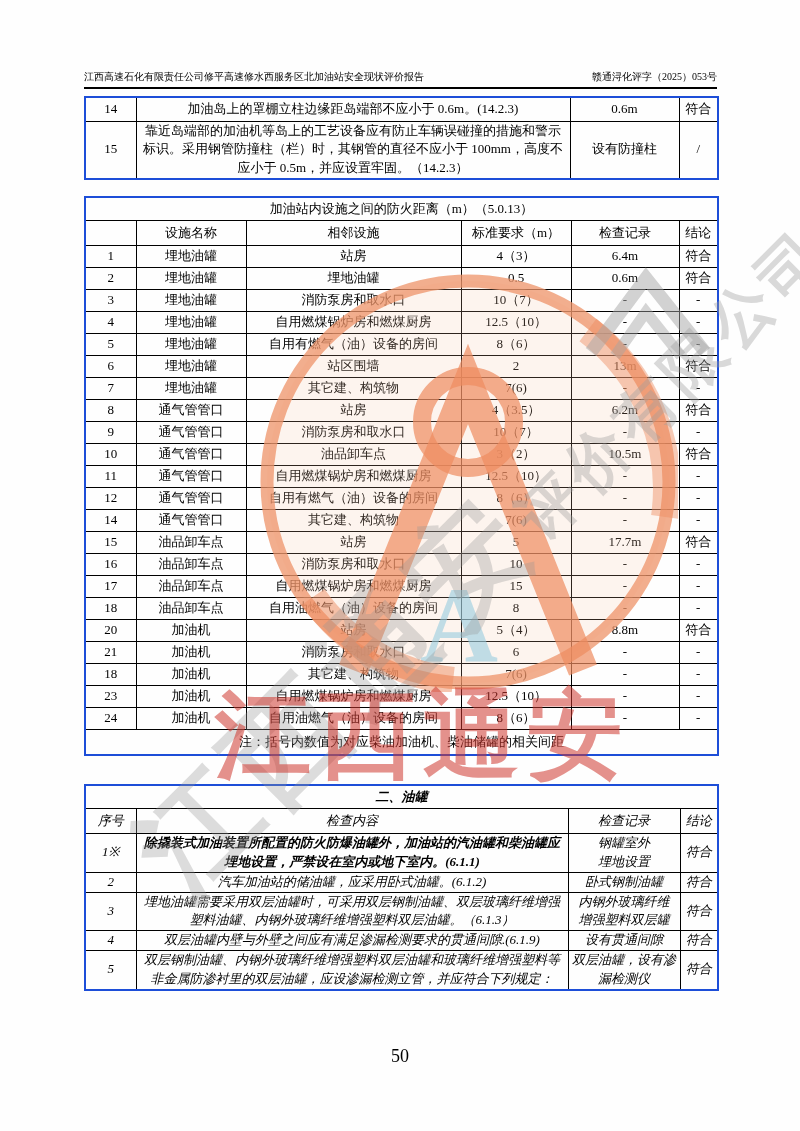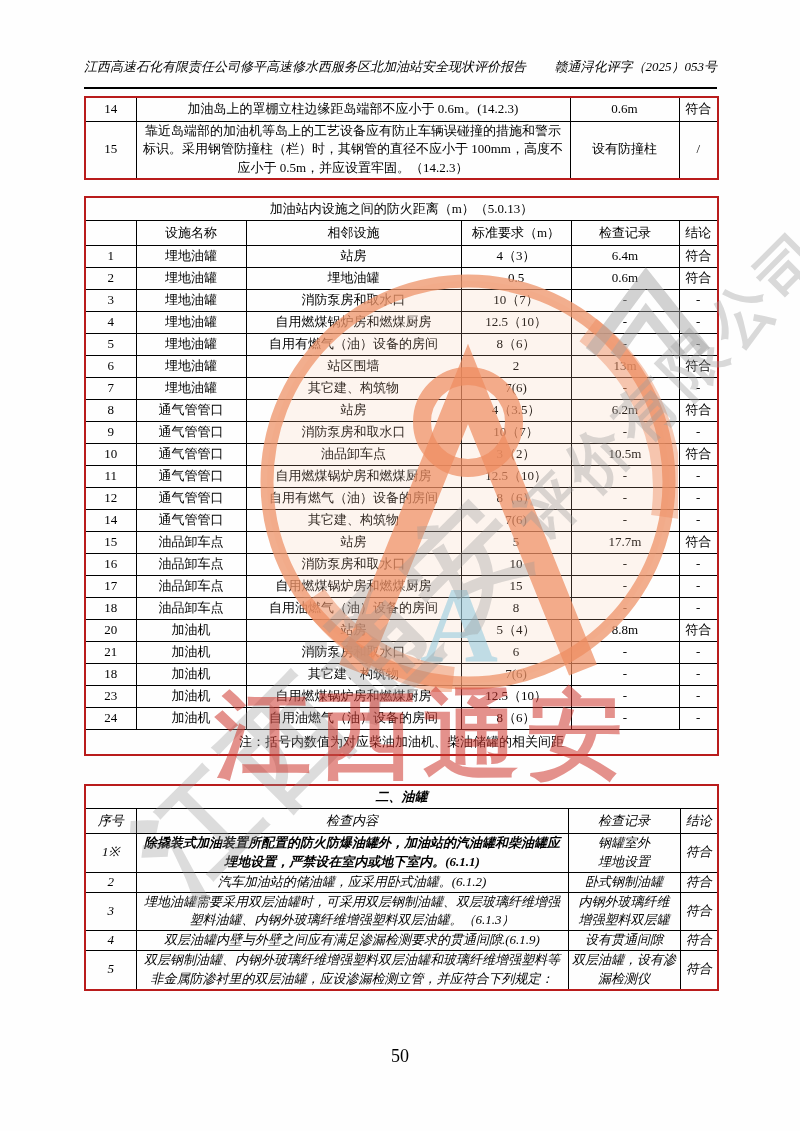--- a/index.html
+++ b/index.html
@@ -2,25 +2,25 @@
 <html><head>
 <meta charset="utf-8">
 <style>
   html,body{margin:0;padding:0;background:#e9e9e9;}
   .page{
     position:relative;width:800px;height:1131px;margin:0 auto;background:#fefefe;
     font-family:"Liberation Serif","DejaVu Serif",serif;color:#000;overflow:hidden;
   }
   
   .hdr{position:absolute;left:84px;top:58px;width:633px;height:26px;
-       display:flex;justify-content:space-between;font-size:13px;font-style:italic;}
+       display:flex;justify-content:space-between;align-items:flex-end;font-size:10px;}
   .hdr-rule{position:absolute;left:84px;top:87px;width:633px;height:2px;background:#000;}
   
   table.tbl{position:absolute;left:84px;border-collapse:collapse;table-layout:fixed;
-            border:2px solid #b91c1c;background:transparent;}
+            border:2px solid #1d4ed8;background:transparent;}
   table.tbl td{border:1px solid #000;font-size:13px;line-height:1.45;padding:0 3px;
                text-align:center;vertical-align:middle;overflow:hidden;}
   .t1{top:96px;width:633px;}
   .t1 tr{height:24px;}
   .t2{top:196px;width:633px;}
   .t2 tbody tr{height:22px;}
   .t3{top:784px;width:633px;font-style:italic;}
   .la{text-align:right;}
   .pl{white-space:pre-line;line-height:1.25;}
   .bold{font-weight:bold;}

